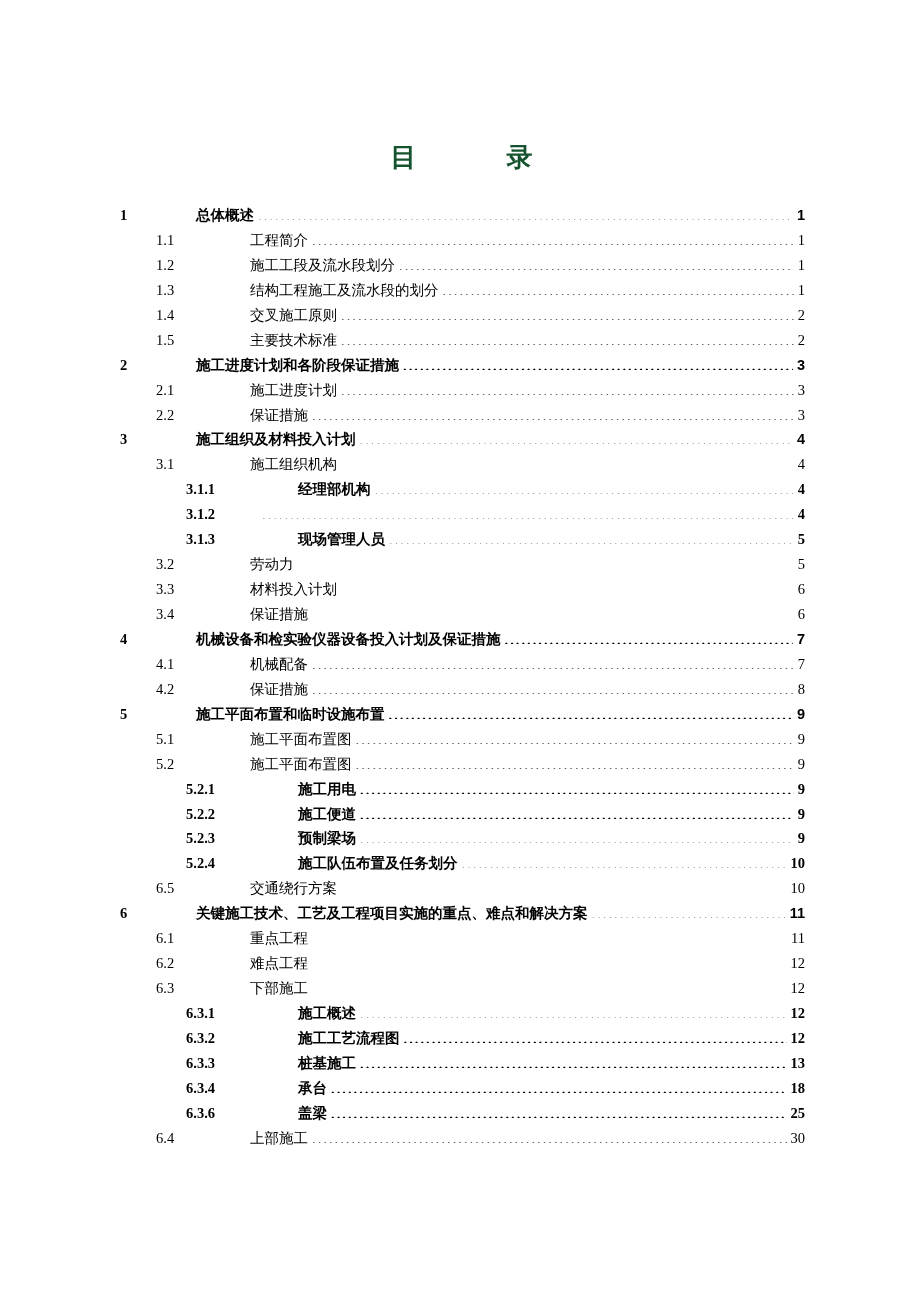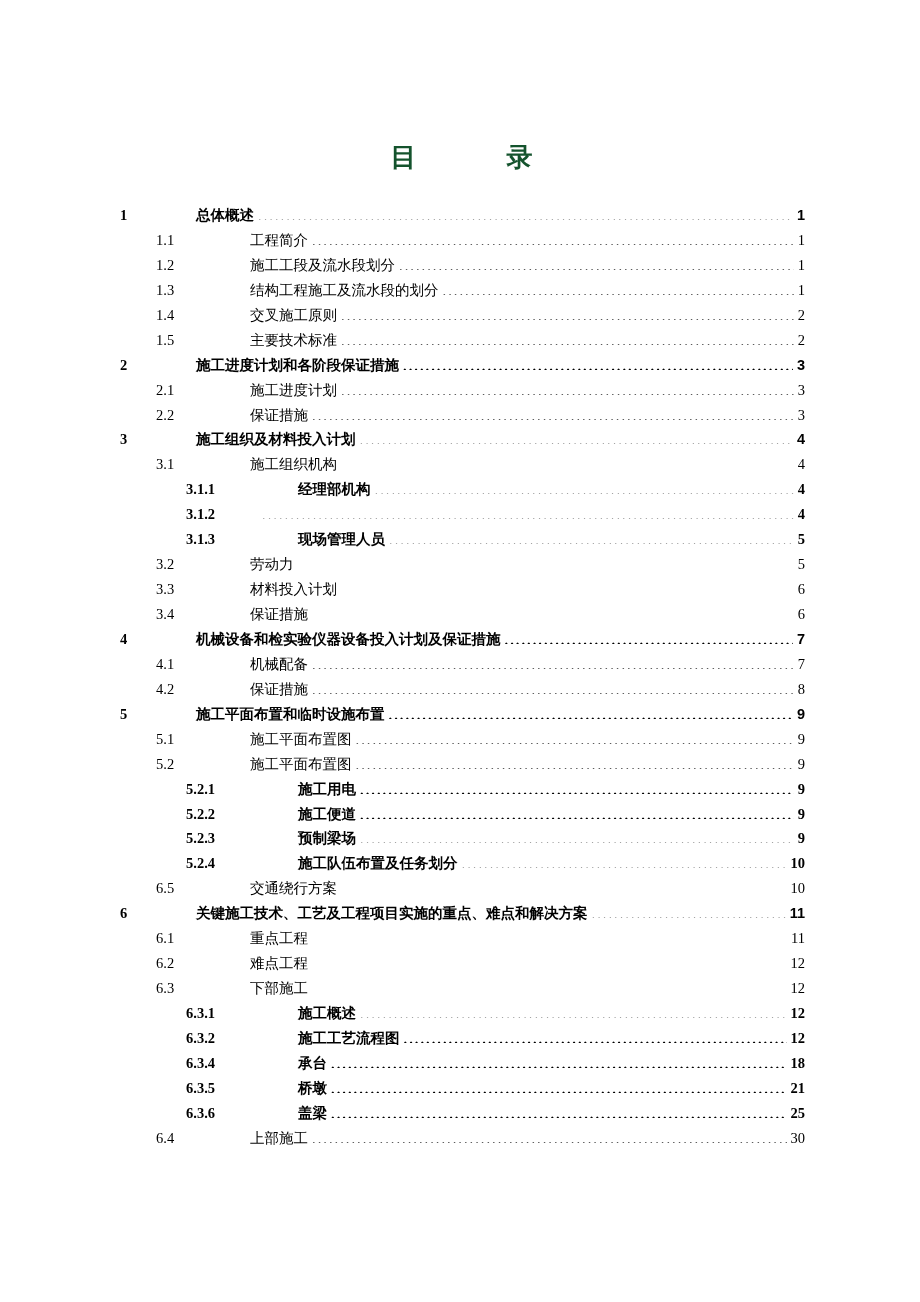--- a/index.html
+++ b/index.html
@@ -277,30 +277,30 @@
         <span class="dots"></span>
         <span class="pg">12</span>
       </div>
       <div class="line lvl3">
         <span class="num">6.3.2</span>
         <span class="label">施工工艺流程图</span>
         <span class="dots"></span>
         <span class="pg">12</span>
       </div>
       <div class="line lvl3">
+        <span class="num">6.3.3</span>
+        <span class="label">桩基施工</span>
+        <span class="dots"></span>
+        <span class="pg">13</span>
+      </div>
+      <div class="line lvl3">
         <span class="num">6.3.4</span>
         <span class="label">承台</span>
         <span class="dots"></span>
         <span class="pg">18</span>
-      </div>
-      <div class="line lvl3">
-        <span class="num">6.3.5</span>
-        <span class="label">桥墩</span>
-        <span class="dots"></span>
-        <span class="pg">21</span>
       </div>
       <div class="line lvl3">
         <span class="num">6.3.6</span>
         <span class="label">盖梁</span>
         <span class="dots"></span>
         <span class="pg">25</span>
       </div>
       <div class="line lvl2">
         <span class="num">6.4</span>
         <span class="label">上部施工</span>

